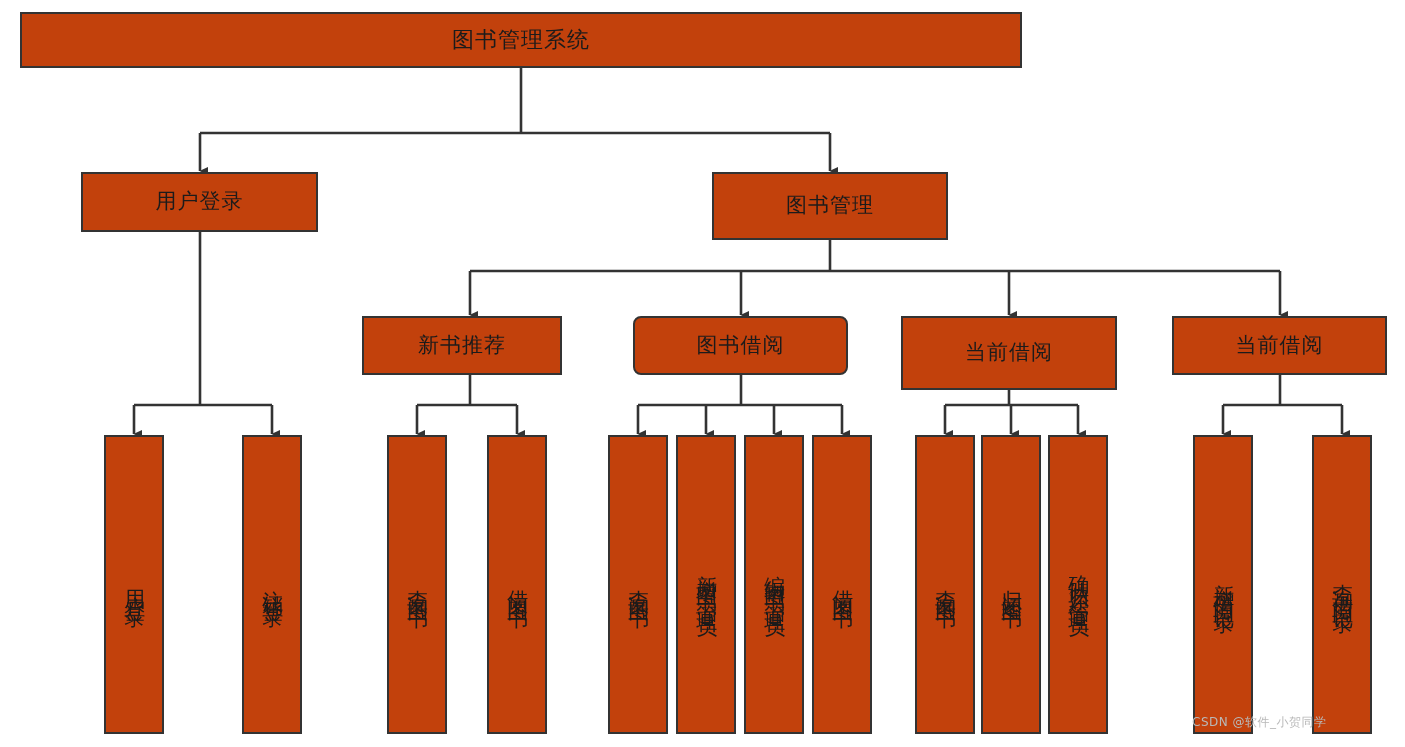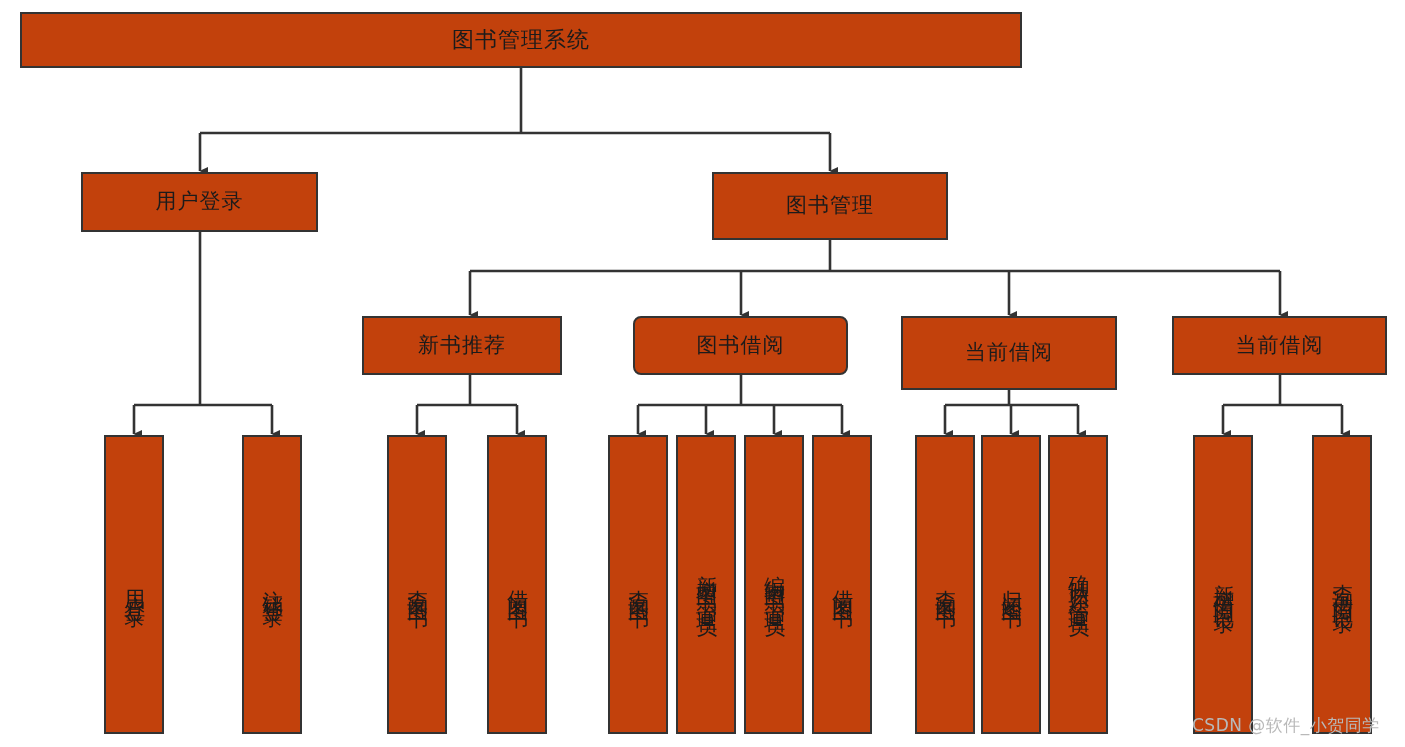--- a/index.html
+++ b/index.html
@@ -32,21 +32,21 @@
     text-orientation:upright;
     letter-spacing:6px;
     font-size:21px;
     white-space:normal;
     max-height:100%;
   }
   .node.root .label{font-size:22px;}
   .watermark{
     position:absolute;
     color:#b9b9b9;
-    font-size:17px;
+    font-size:12px;
     letter-spacing:0.5px;
     white-space:pre;
     pointer-events:none;
   }
 </style>
 </head>
 <body>
 
 <div id="diagram-root">
   <svg id="edges" viewBox="0 0 1405 747" xmlns="http://www.w3.org/2000/svg">

